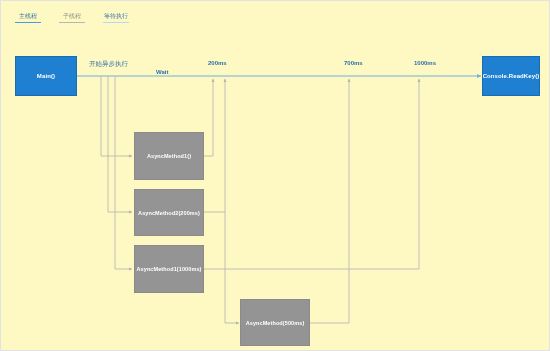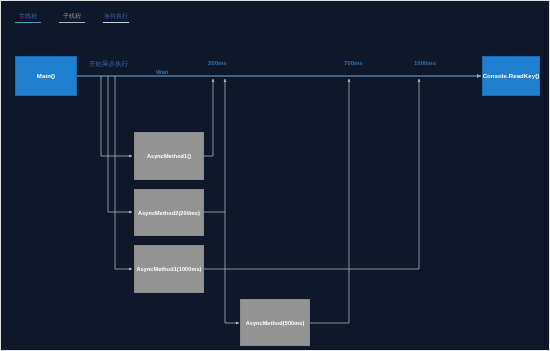--- a/index.html
+++ b/index.html
@@ -7,21 +7,21 @@
     padding: 0;
     background: #ffffff;
   }
   body {
     font-family: "Liberation Sans", "DejaVu Sans", sans-serif;
   }
   #canvas {
     position: relative;
     width: 550px;
     height: 351px;
-    background: #0f172a;
+    background: #fef9c3;
     border: 1px solid #e2e2e2;
     box-sizing: border-box;
     overflow: hidden;
   }
   
   .legend {
     position: absolute;
     left: 14px;
     top: 12px;
     display: flex;

